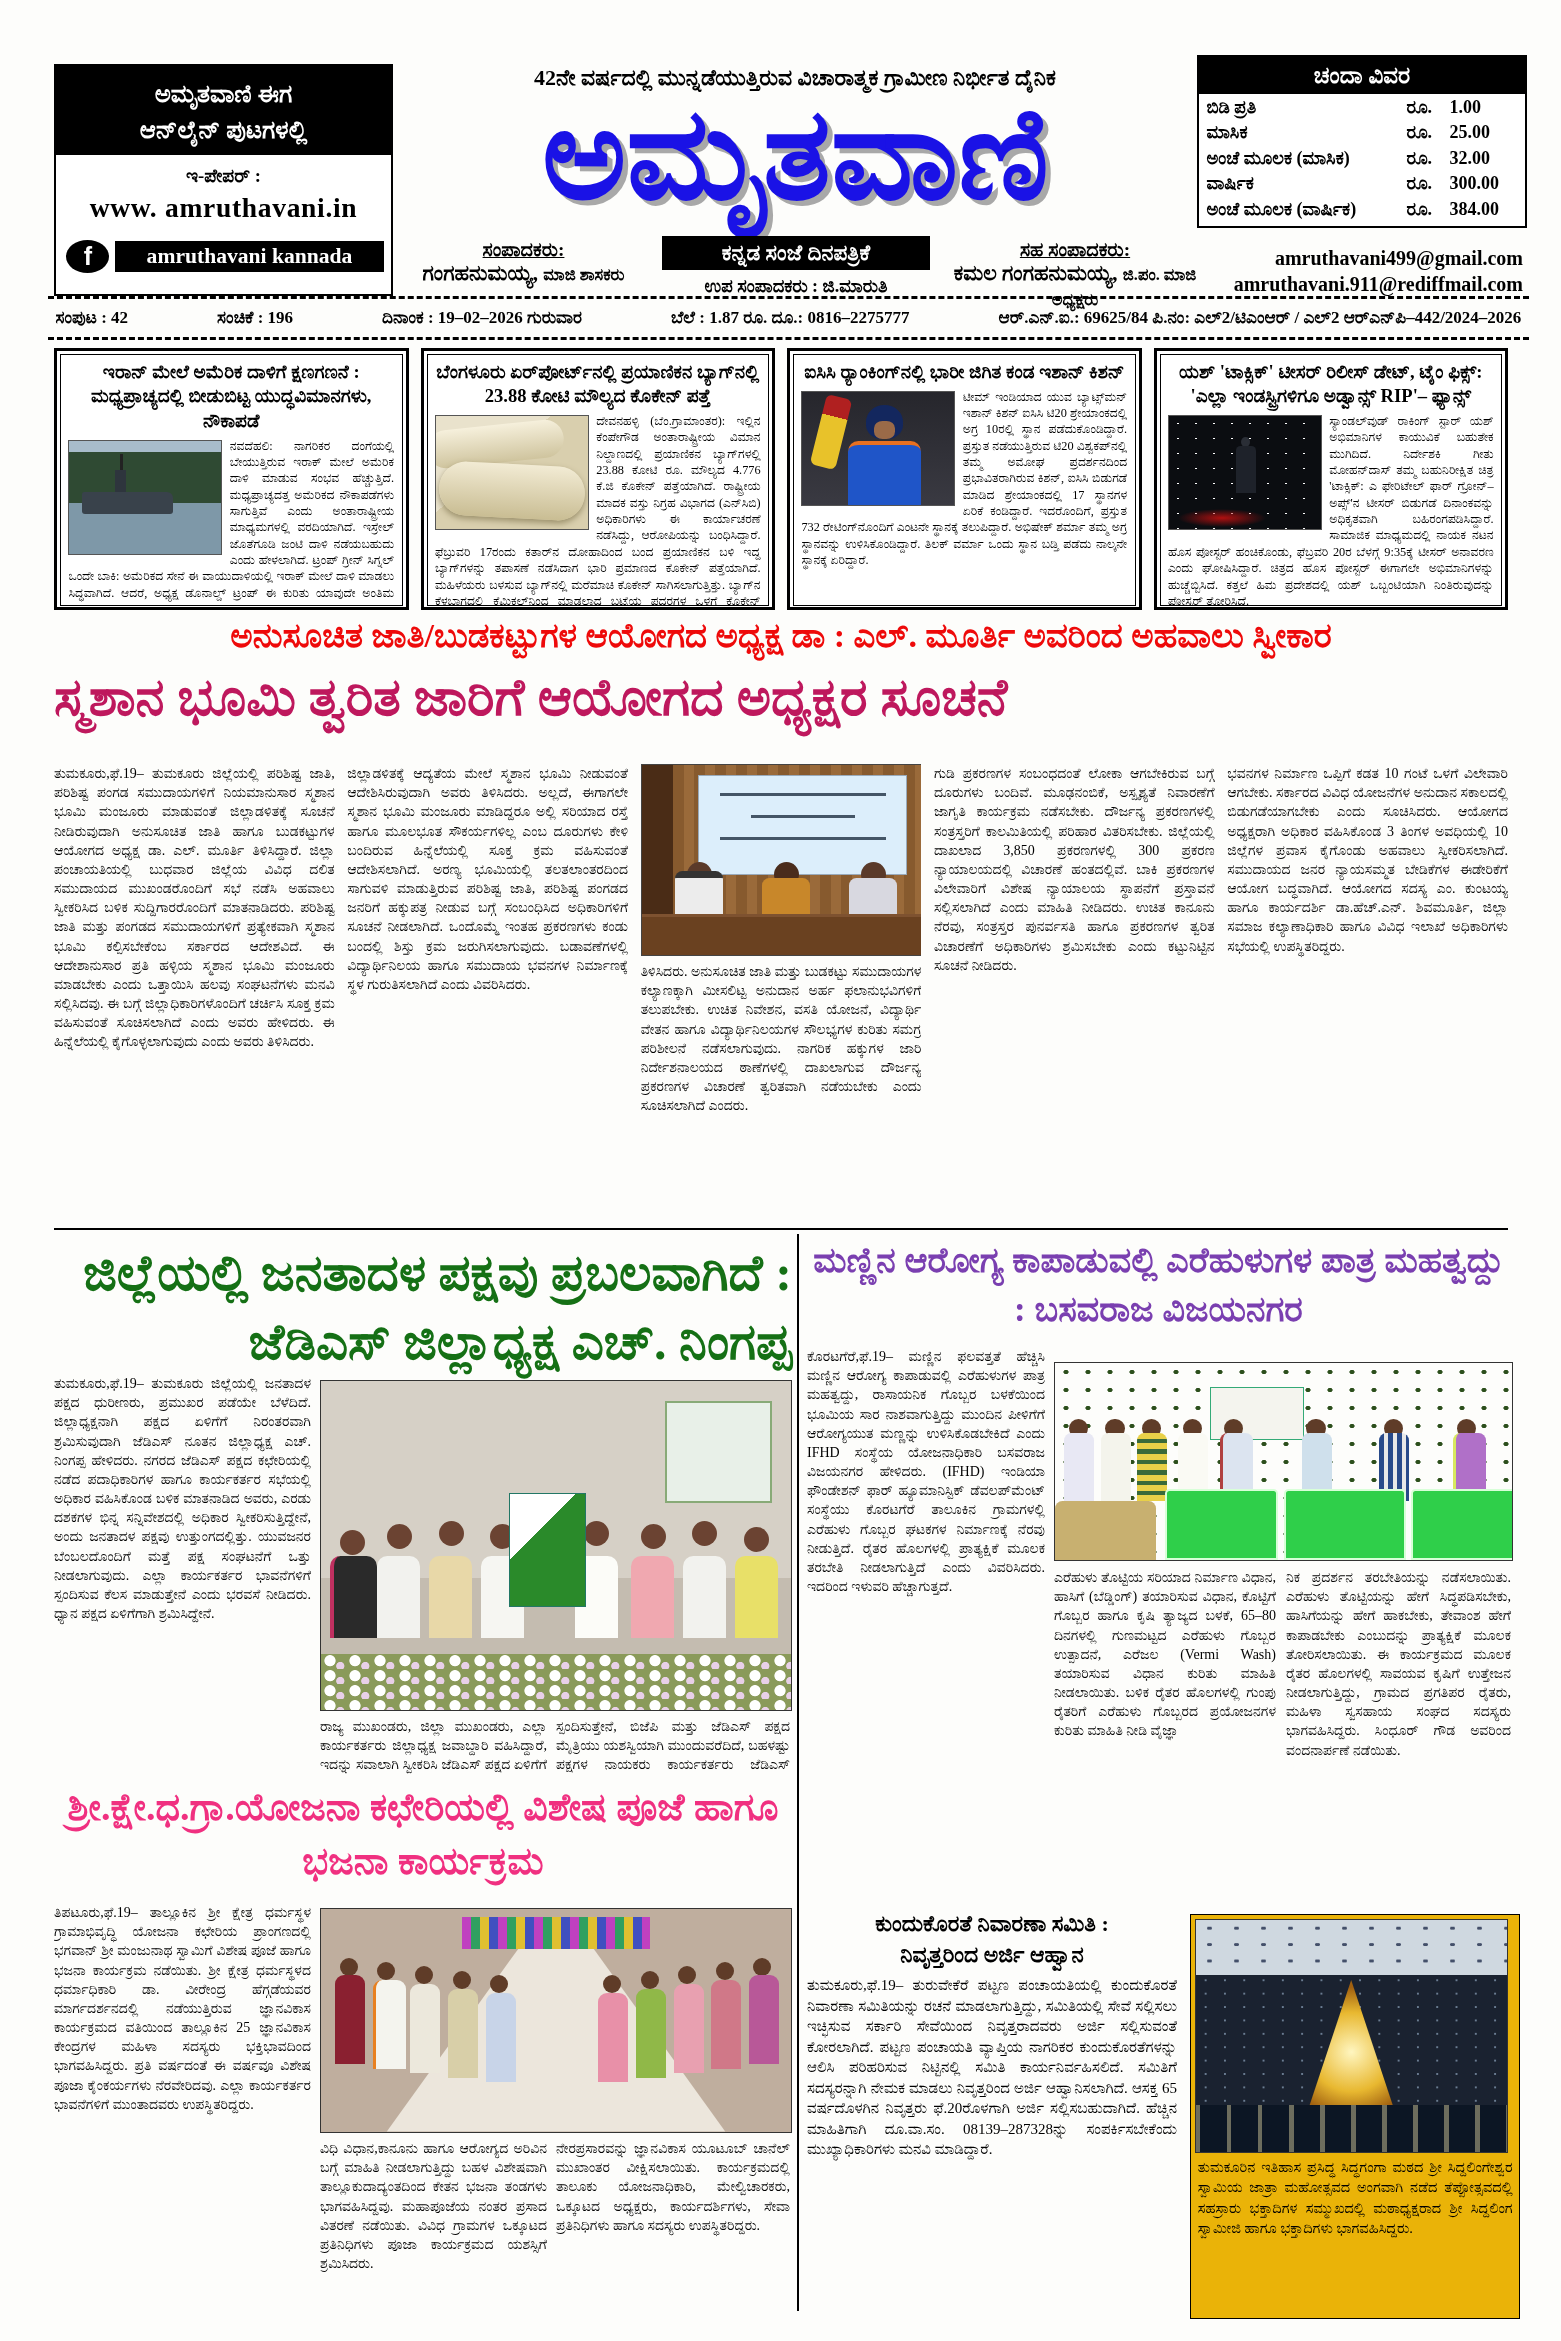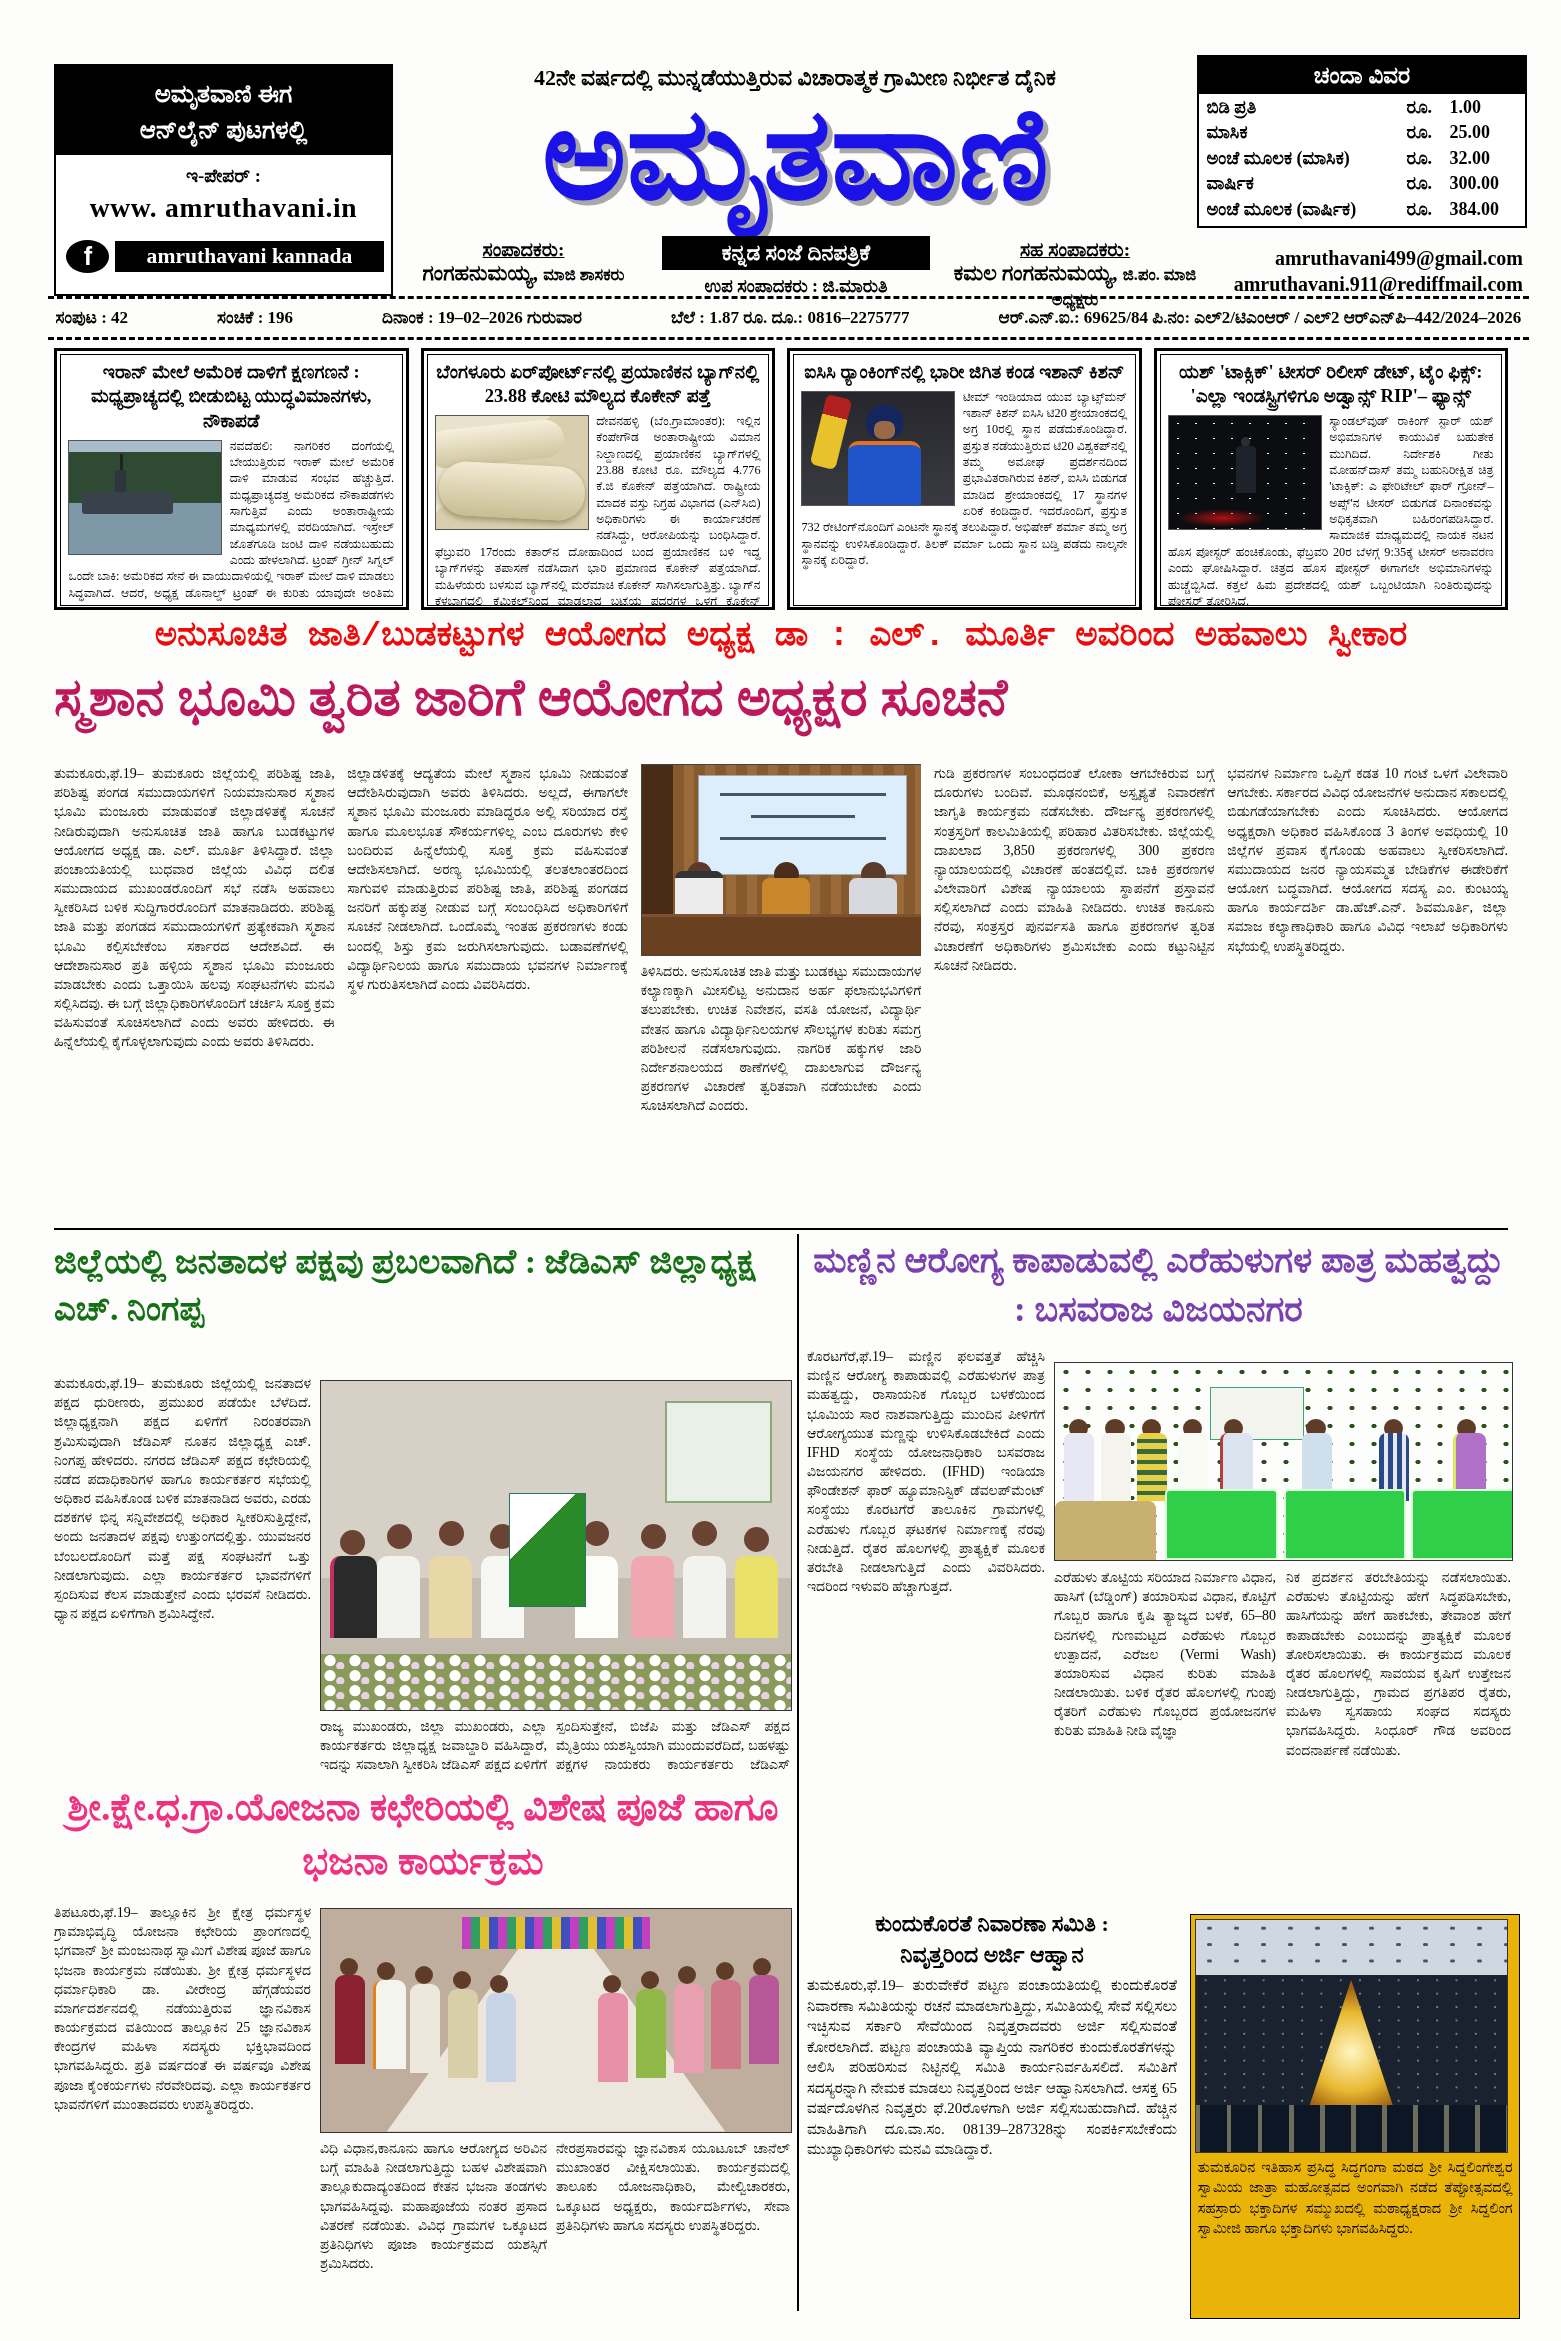--- a/index.html
+++ b/index.html
@@ -59,35 +59,35 @@
   .sc3 .bat{position:absolute;left:10%;top:4%;width:17%;height:64%;background:linear-gradient(#b02020 0 28%,#e8c22a 28% 100%);border-radius:6px;transform:rotate(14deg);}
   .sc3 .helmet{position:absolute;left:42%;top:12%;width:24%;height:30%;background:#13275e;border-radius:50% 50% 42% 42%;}
   .sc3 .face{position:absolute;left:47%;top:26%;width:14%;height:16%;background:#9a6a48;border-radius:40%;}
   .sc3 .jersey{position:absolute;left:30%;top:44%;width:48%;height:56%;background:#1f55c8;border-radius:10.4px 10.4px 0 0;border-top:4.5px solid #e87020;}
   .sc4{background:#0b0d11;background-image:radial-gradient(#ffffff 0.9px,transparent 1.3px);background-size:18px 15px;}
   .sc4 .fig{position:absolute;left:44%;top:26%;width:13%;height:42%;background:#1e222a;border-radius:4.5px 4.5px 0 0;}
   .sc4 .fh{position:absolute;left:47.5%;top:18%;width:6%;height:9%;background:#2a2e36;border-radius:50%;}
   .sc4 .blood{position:absolute;left:6%;bottom:2%;width:58%;height:16%;background:radial-gradient(closest-side,#b01010,rgba(96,10,10,0));border-radius:50%;}
 
   
-  .kicker{left:54px;top:617px;width:1454px;text-align:center;font-size:34px;font-weight:bold;color:#ee0a0a;font-family:Liberation Mono, monospace;}
+  .kicker{left:54px;top:617px;width:1454px;text-align:center;font-size:34px;font-weight:bold;color:#ee0a0a;}
   .lead-head{left:54px;top:668px;width:1454px;text-align:left;font-size:52px;font-weight:bold;color:#be185d;}
   .lead-cols{left:54px;top:764px;width:1454px;height:457px;display:flex;gap:12.6px;}
   .lead-col{flex:1;overflow:hidden;}
   .lead-photo{width:100%;height:190px;position:relative;overflow:hidden;border:0.7px solid #444;margin-bottom:6px;
               background:repeating-linear-gradient(90deg,#9a6a3a 0 10.4px,#875a2e 10.4px 21px);}
   .lead-photo .banner{position:absolute;left:20%;top:5%;width:74%;height:52%;background:#dceefb;border:0.7px solid #9ab;}
   .lead-photo .bline{position:absolute;left:10%;width:80%;height:3px;background:#456;}
   .lead-photo .table{position:absolute;left:0;bottom:0;width:100%;height:20%;background:#6a4120;border-top:3px solid #7e5230;}
   .lp-head{position:absolute;width:25px;height:25px;border-radius:50%;background:#5a3a2a;}
   .lp-torso{position:absolute;width:48px;height:39px;border-radius:7.4px 7.4px 0 0;}
   .lead-photo .pillar{position:absolute;left:0;top:0;width:11%;height:80%;background:#4a2c16;}
 
   
-  .jds-head{left:54px;top:1239px;width:738px;text-align:left;font-size:34px;line-height:1.38;font-weight:bold;color:#157015;}
+  .jds-head{left:54px;top:1239px;width:738px;text-align:right;font-size:50px;line-height:1.38;font-weight:bold;color:#157015;}
   .soil-head{left:807px;top:1236px;width:703px;text-align:center;font-size:35px;line-height:1.4;font-weight:bold;color:#7a3fb0;}
   .pink-head{left:54px;top:1781px;width:738px;text-align:center;font-size:38px;line-height:1.42;font-weight:bold;color:#f03080;}
   .kundu-head{font-size:22px;font-weight:bold;text-align:center;line-height:1.4;margin-bottom:4.5px;}
 
   .vline{width:1.5px;background:#000;}
   .hline{height:1.5px;background:#000;}
 
   
   .photo{position:absolute;overflow:hidden;border:0.7px solid #333;}
   .jds-photo{background:linear-gradient(#d6d0c6 0 60%,#c4bcb0 60% 100%);}

